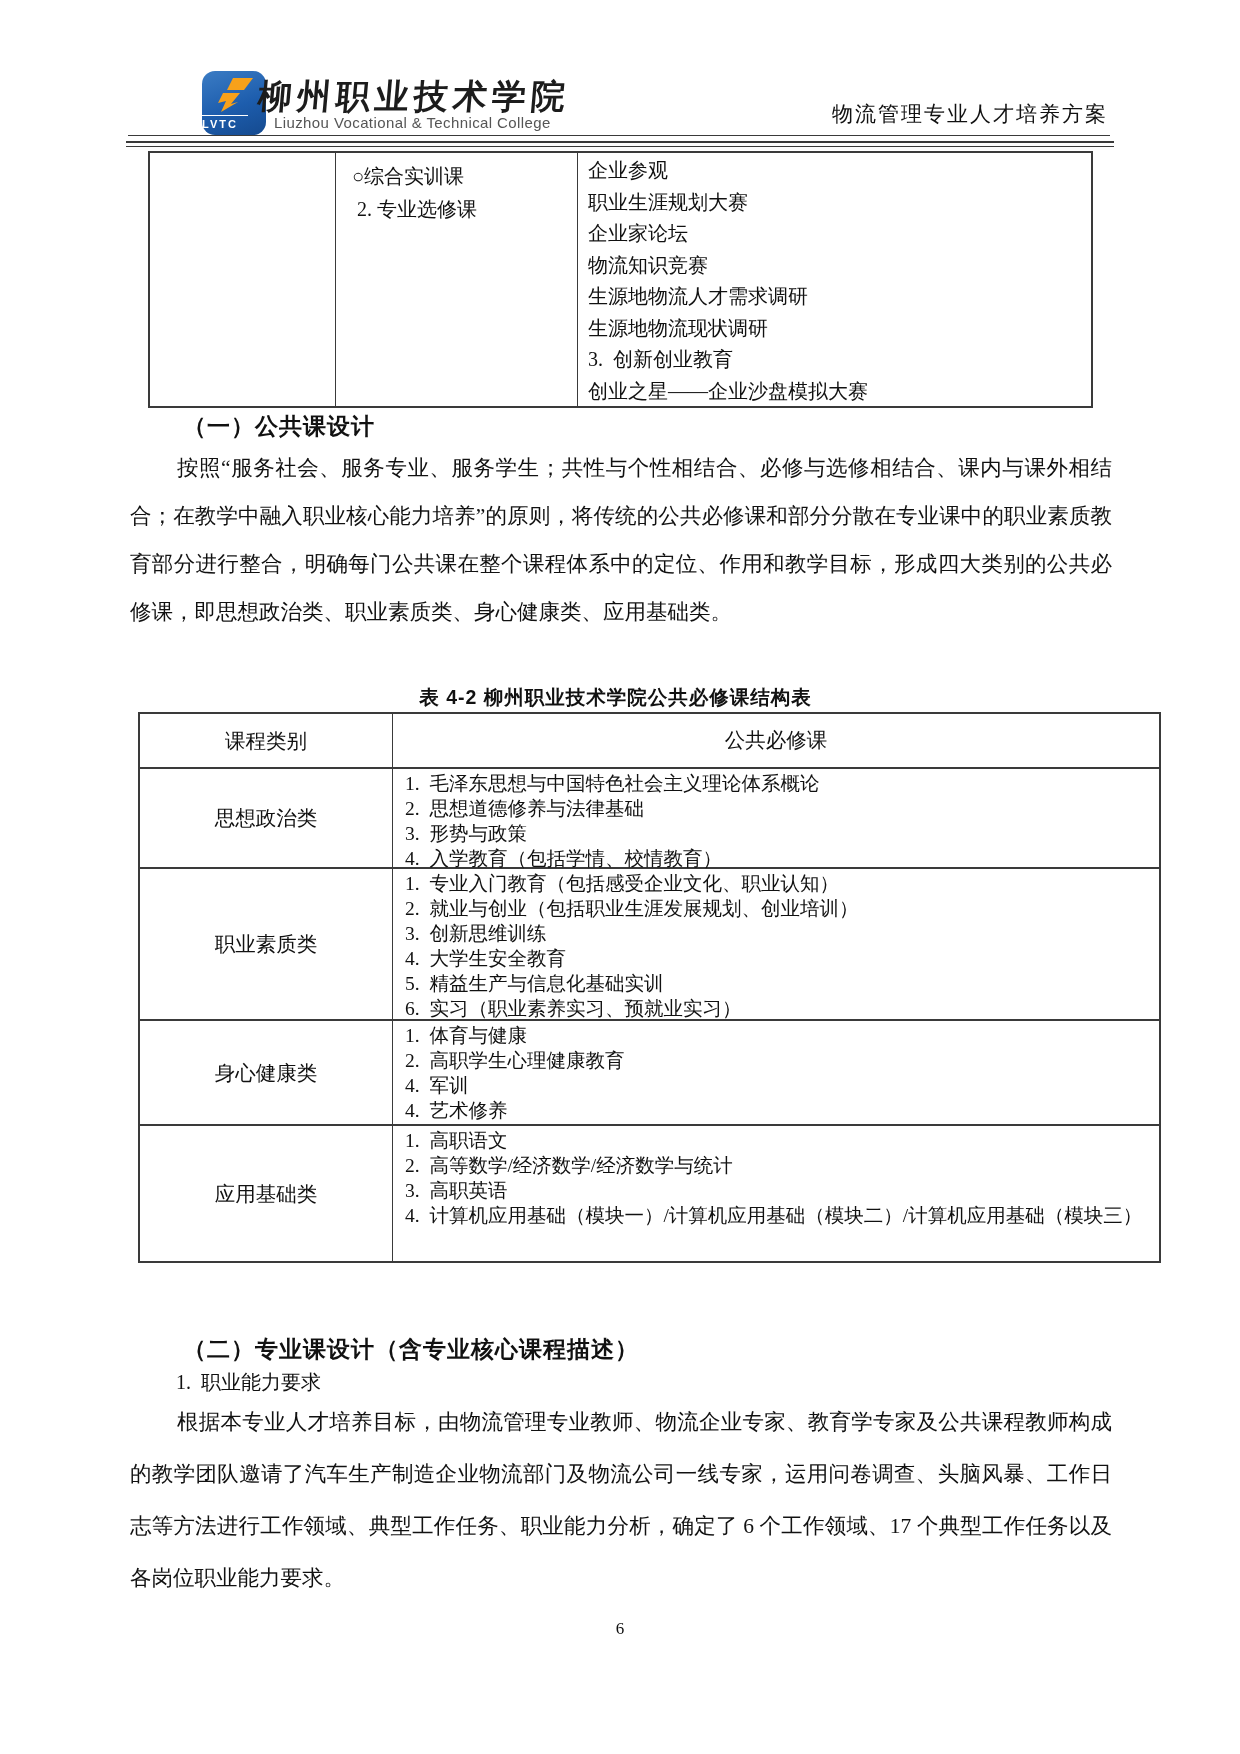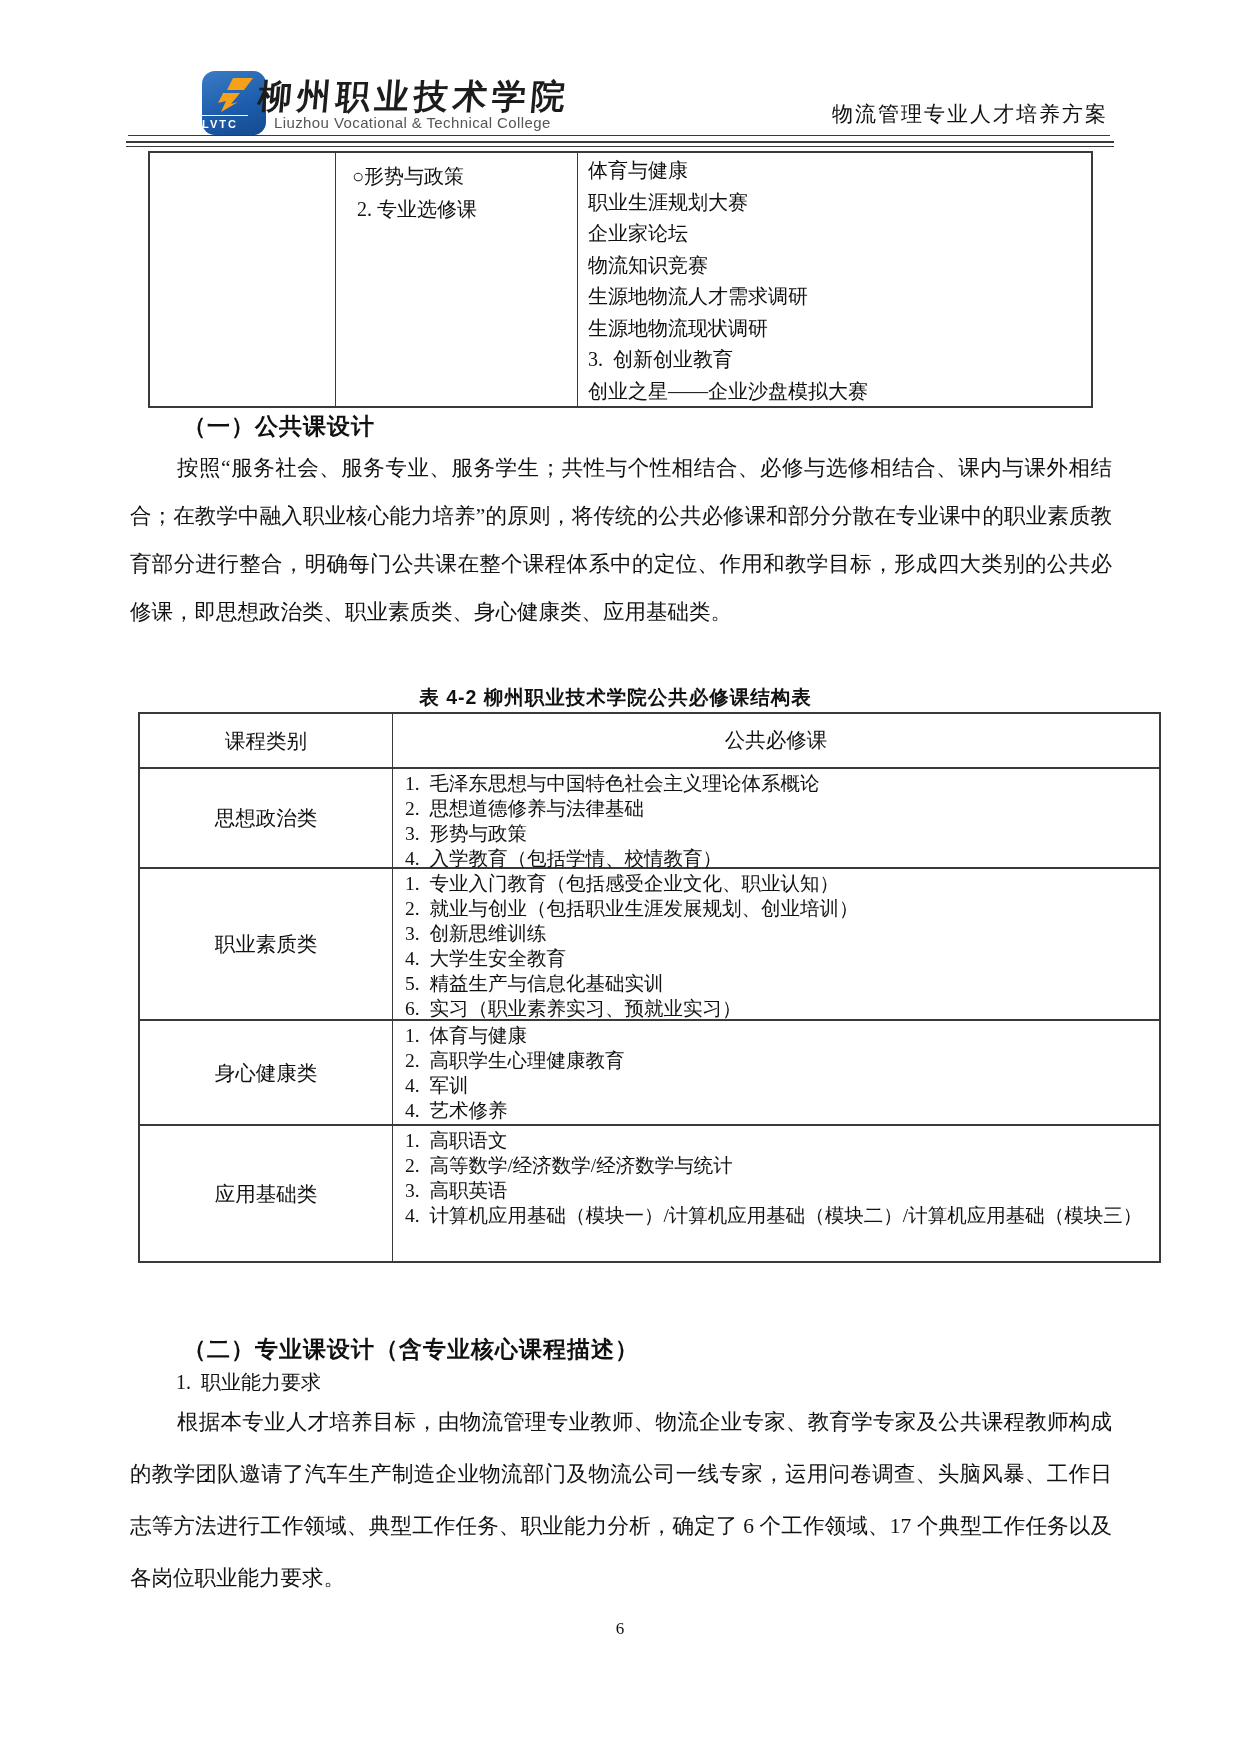--- a/index.html
+++ b/index.html
@@ -75,25 +75,25 @@
   <div class="abs college-zh">柳州职业技术学院</div>
   <div class="abs college-en">Liuzhou Vocational &amp; Technical College</div>
   <div class="abs doc-title">物流管理专业人才培养方案</div>
   <div class="abs rule rule-thin"></div>
   <div class="abs rule rule-d1"></div>
   <div class="abs rule rule-d2"></div>
 
   <div class="abs t1">
     <div class="t1c1"></div>
     <div class="t1c2">
-      <div class="pre">○形势与政策</div>
+      <div class="pre">○综合实训课</div>
       <div class="pre"> 2. 专业选修课</div>
     </div>
     <div class="t1c3">
-      <div class="pre">体育与健康</div>
+      <div class="pre">企业参观</div>
       <div class="pre">职业生涯规划大赛</div>
       <div class="pre">企业家论坛</div>
       <div class="pre">物流知识竞赛</div>
       <div class="pre">生源地物流人才需求调研</div>
       <div class="pre">生源地物流现状调研</div>
       <div class="pre">3.  创新创业教育</div>
       <div class="pre">创业之星——企业沙盘模拟大赛</div>
     </div>
   </div>
 

